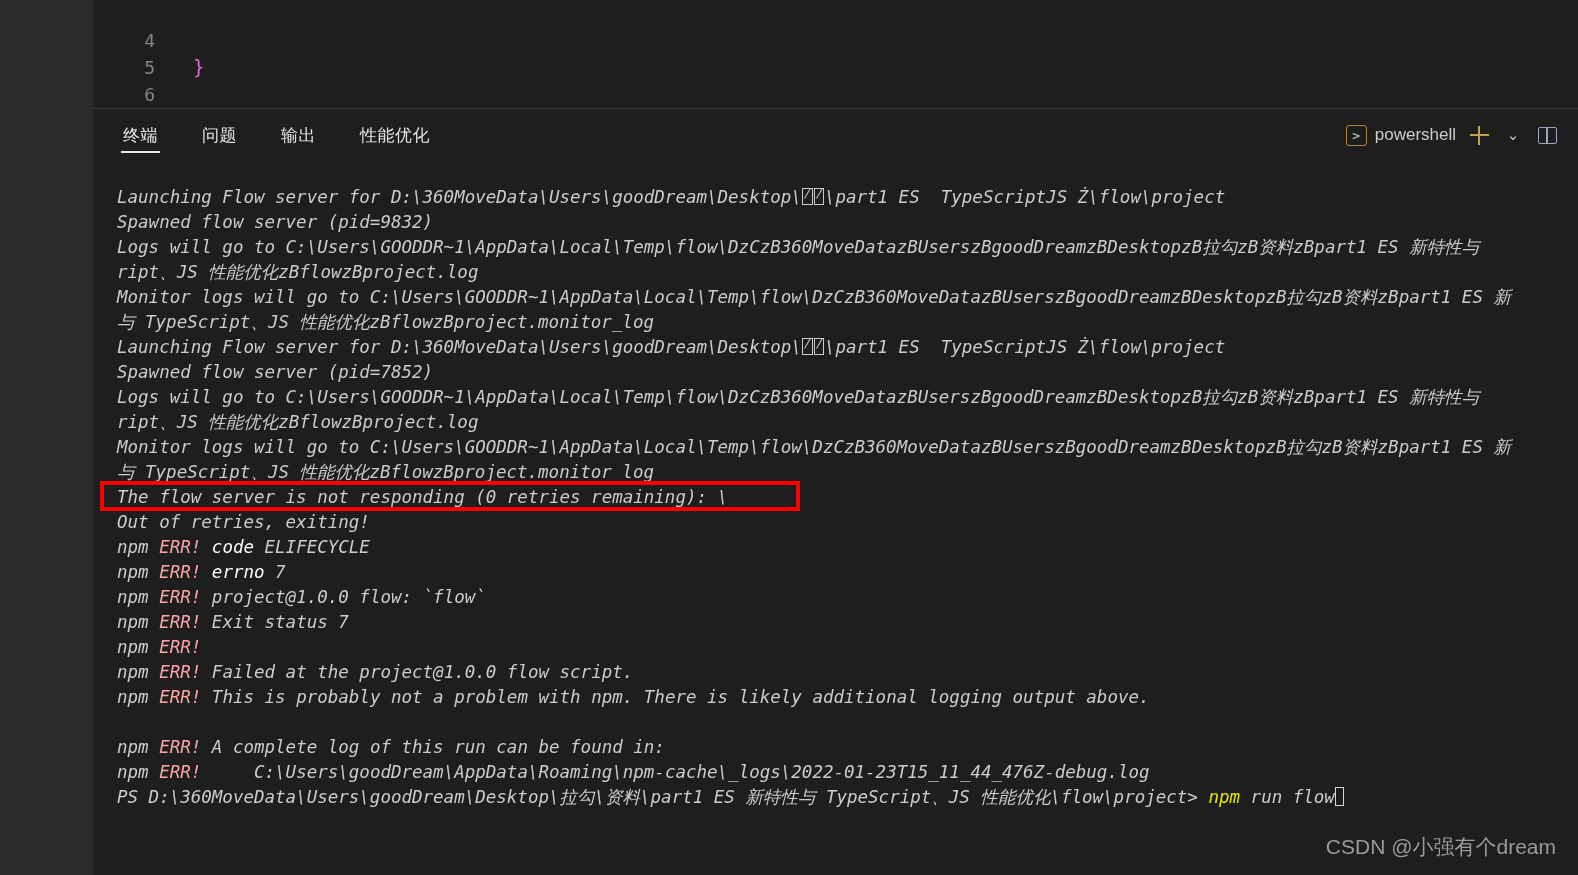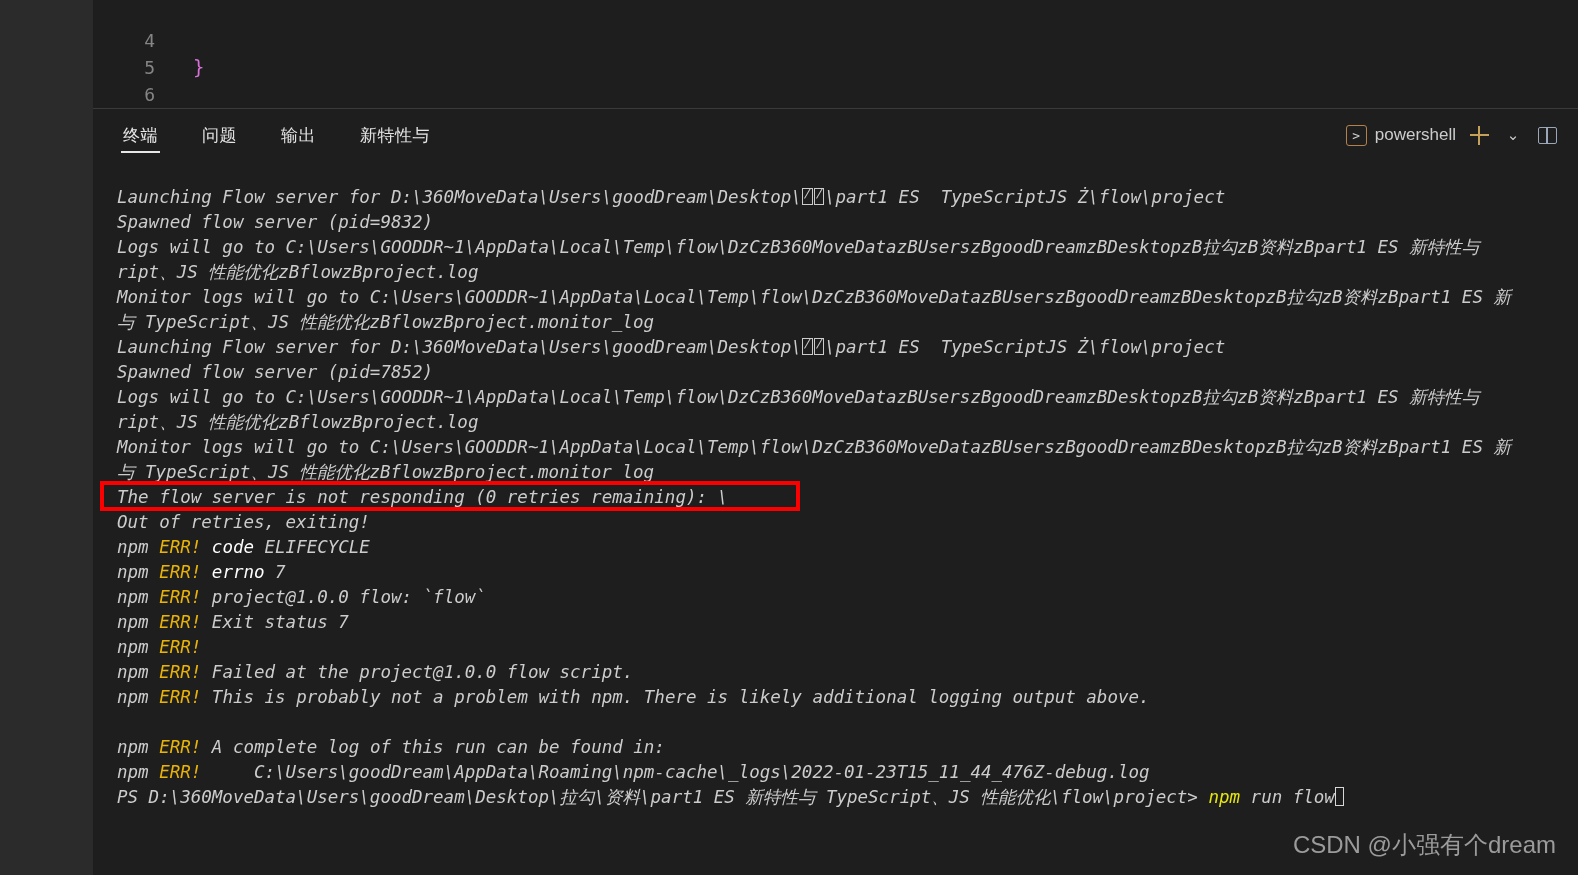--- a/index.html
+++ b/index.html
@@ -99,21 +99,21 @@
     font-family: "DejaVu Sans Mono", "Liberation Mono", monospace;
     font-size: 17.5px;
     line-height: 25px;
     color: #cccccc;
     overflow: hidden;
     white-space: pre;
     font-style: italic;
   }
   .tline { height: 25px; white-space: pre; }
   .c-white  { color: #cccccc; }
-  .c-red    { color: #eab308; }
+  .c-red    { color: #fca5a5; }
   .c-magenta{ color: #ffffff; }
   .c-yellow { color: #e5e510; }
   .tofu {
     display: inline-block; width: 0.6em; height: 1em;
     vertical-align: -2px; border: 1px solid #cccccc; margin: 0 0.5px;
     position: relative; overflow: hidden;
   }
   .tofu::after {
     content: ""; position: absolute; left: -2px; top: 3px;
     width: 14px; height: 1px; background: #cccccc;
@@ -128,21 +128,21 @@
   .annot-box {
     position: absolute; left: 100px; top: 481px;
     width: 700px; height: 30px;
     border: 4px solid #fb0000;
     pointer-events: none;
   }
 
   
   .watermark {
     position: absolute; right: 22px; bottom: 14px;
-    color: #9b9b9b; font-size: 24px;
+    color: #9b9b9b; font-size: 21px;
     font-family: "Liberation Sans", sans-serif;
     user-select: none;
   }
 </style>
 </head>
 <body>
 
 <div id="root">
 
   <div class="left-strip"></div>
@@ -173,21 +173,21 @@
         <div class="tab active">
             <span>终端</span>
           </div>
         <div class="tab">
             <span>问题</span>
           </div>
         <div class="tab">
             <span>输出</span>
           </div>
         <div class="tab">
-            <span>新特性与</span>
+            <span>性能优化</span>
           </div>
       </div>
 
       <div class="header-right">
         <div class="term-chip">
           <span class="term-glyph">&gt;</span>
           <span class="term-name">powershell</span>
         </div>
         <div class="hdr-btn">
           <span class="plus-icon"></span>

